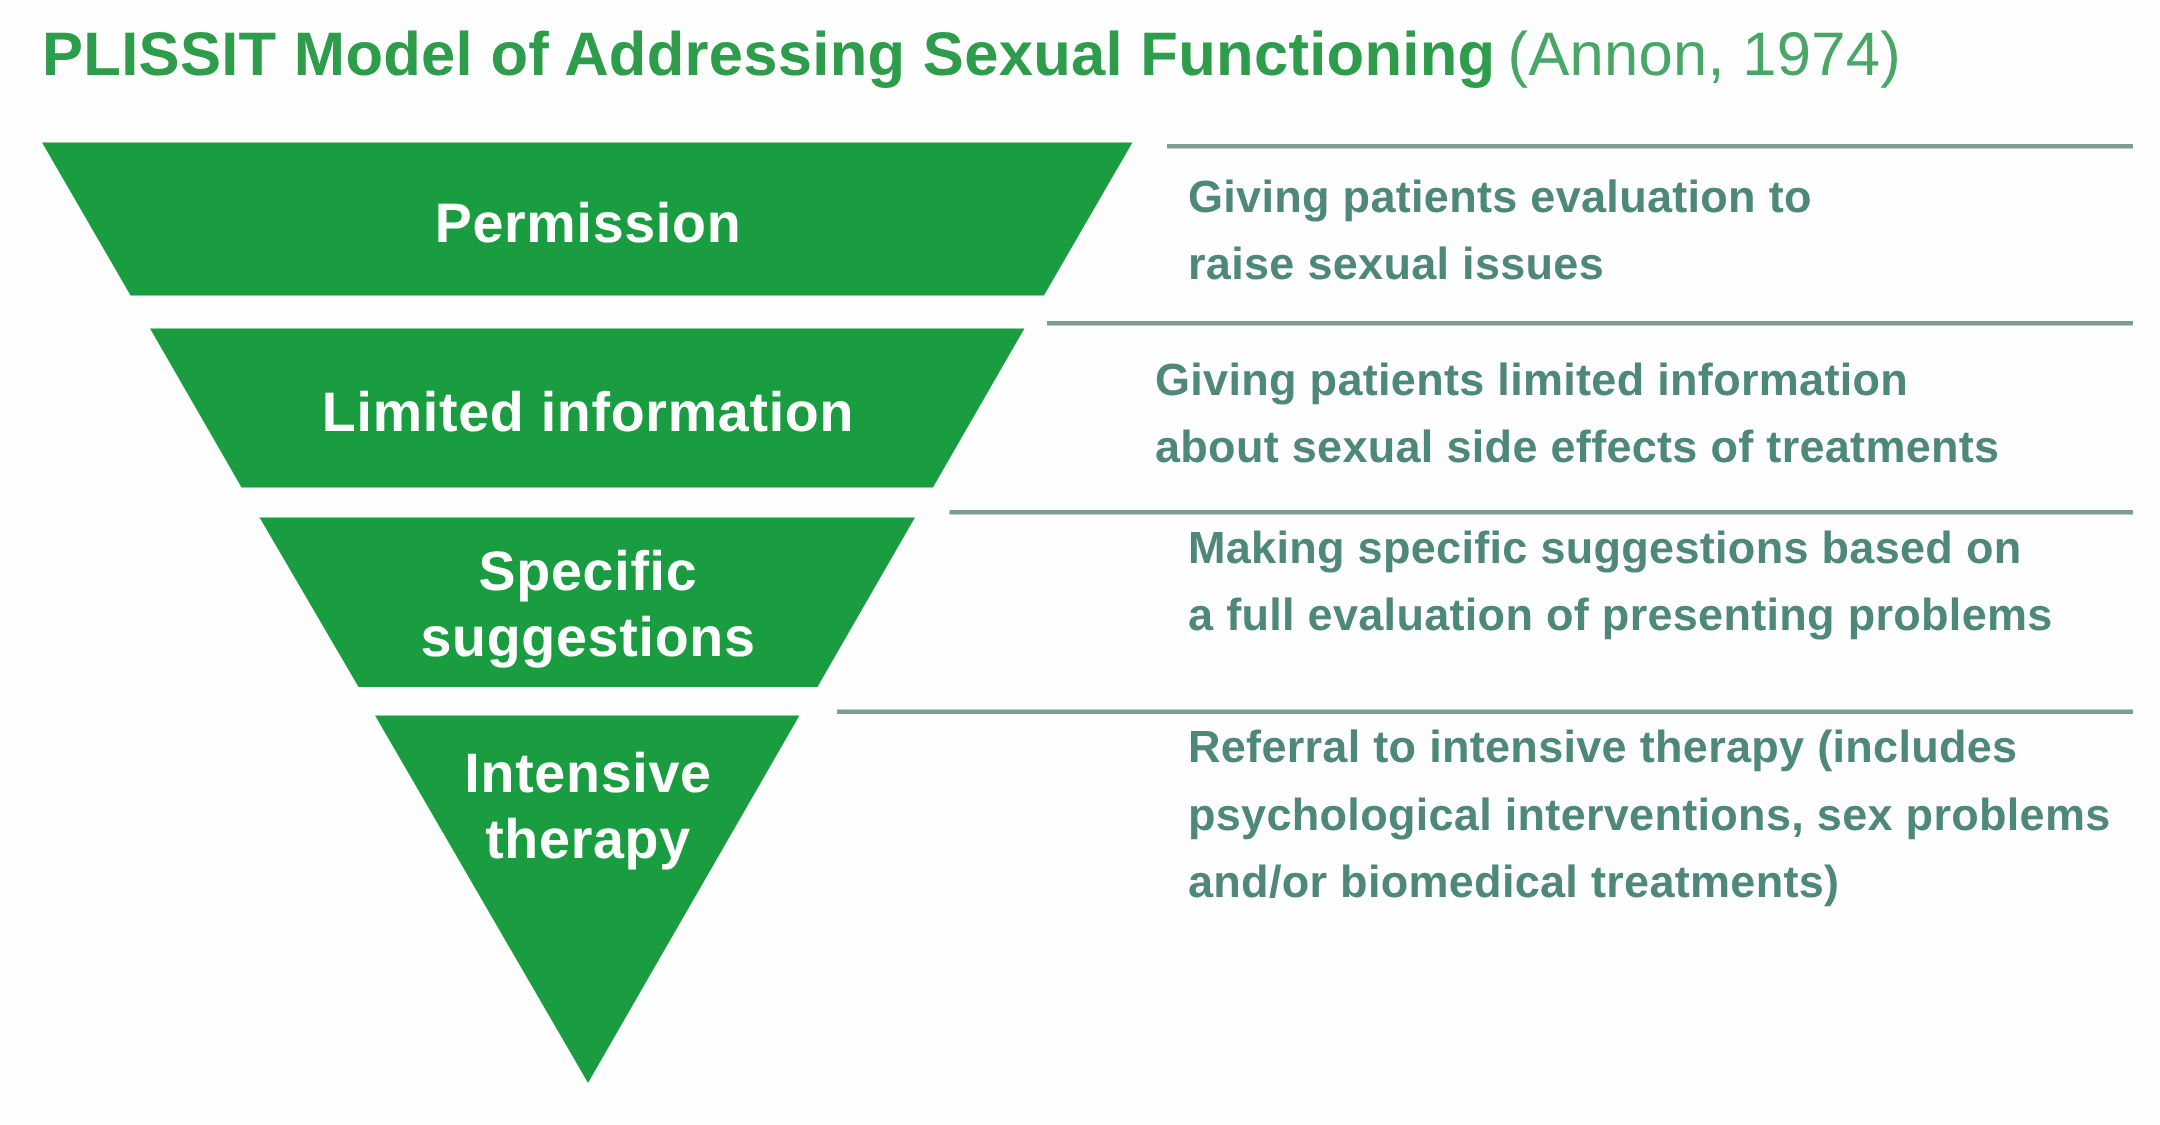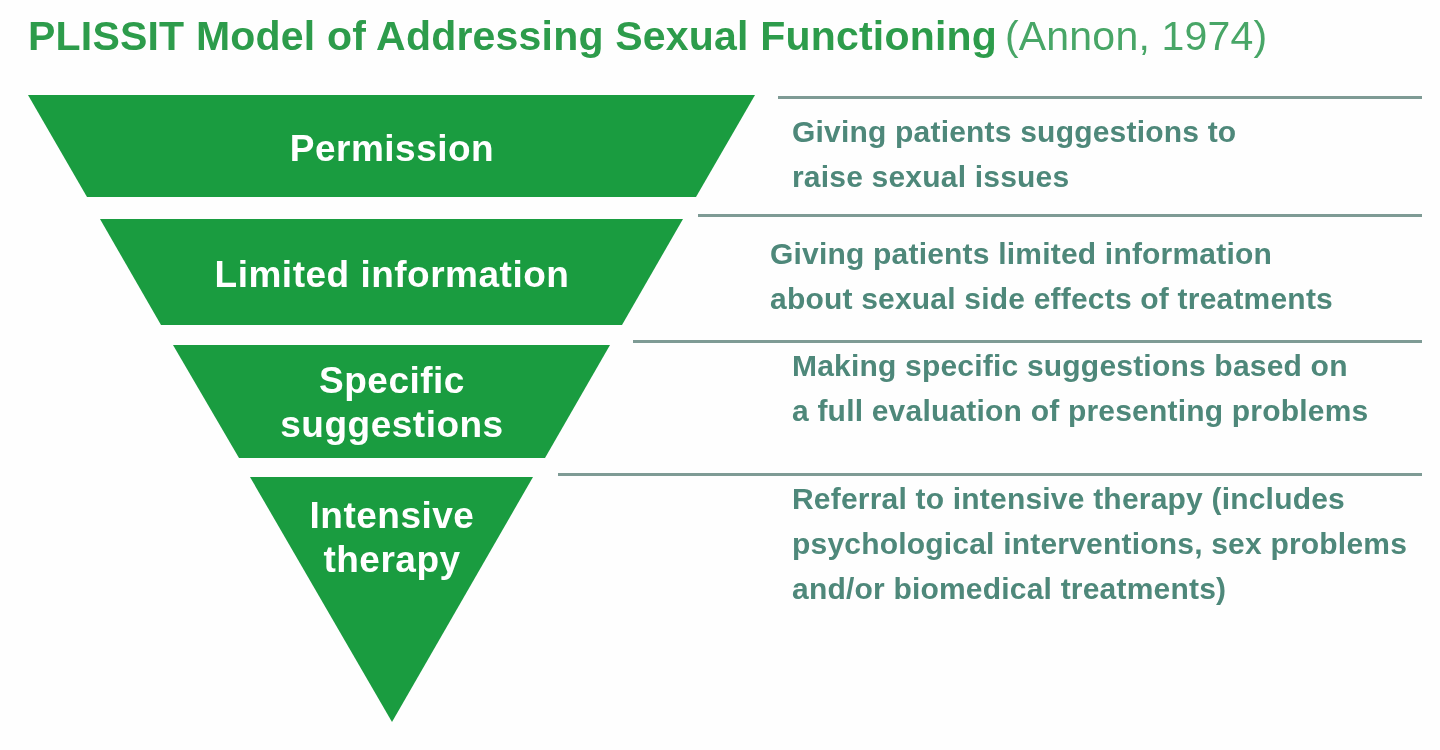--- a/index.html
+++ b/index.html
@@ -87,21 +87,21 @@
 
     <text class="slice-label" x="392" y="393">Specific</text>
     <text class="slice-label" x="392" y="437">suggestions</text>
 
     <text class="slice-label" x="392" y="528">Intensive</text>
     <text class="slice-label" x="392" y="572">therapy</text>
   </svg>
 
   <div class="desc desc-1">
     <div class="desc-text">
-      <div>Giving patients suggestions to</div>
+      <div>Giving patients evaluation to</div>
       <div>raise sexual issues</div>
     </div>
   </div>
 
   <div class="desc desc-2">
     <div class="desc-text">
       <div>Giving patients limited information</div>
       <div>about sexual side effects of treatments</div>
     </div>
   </div>

